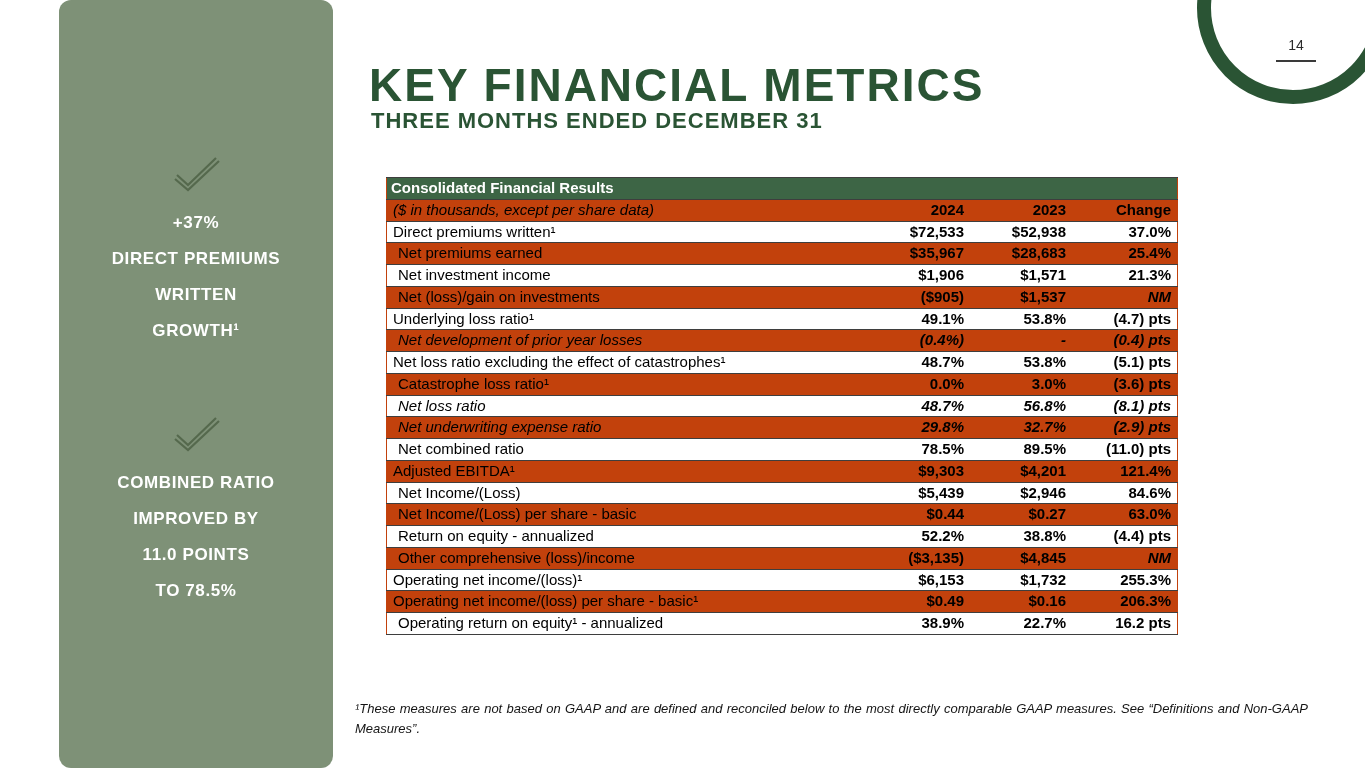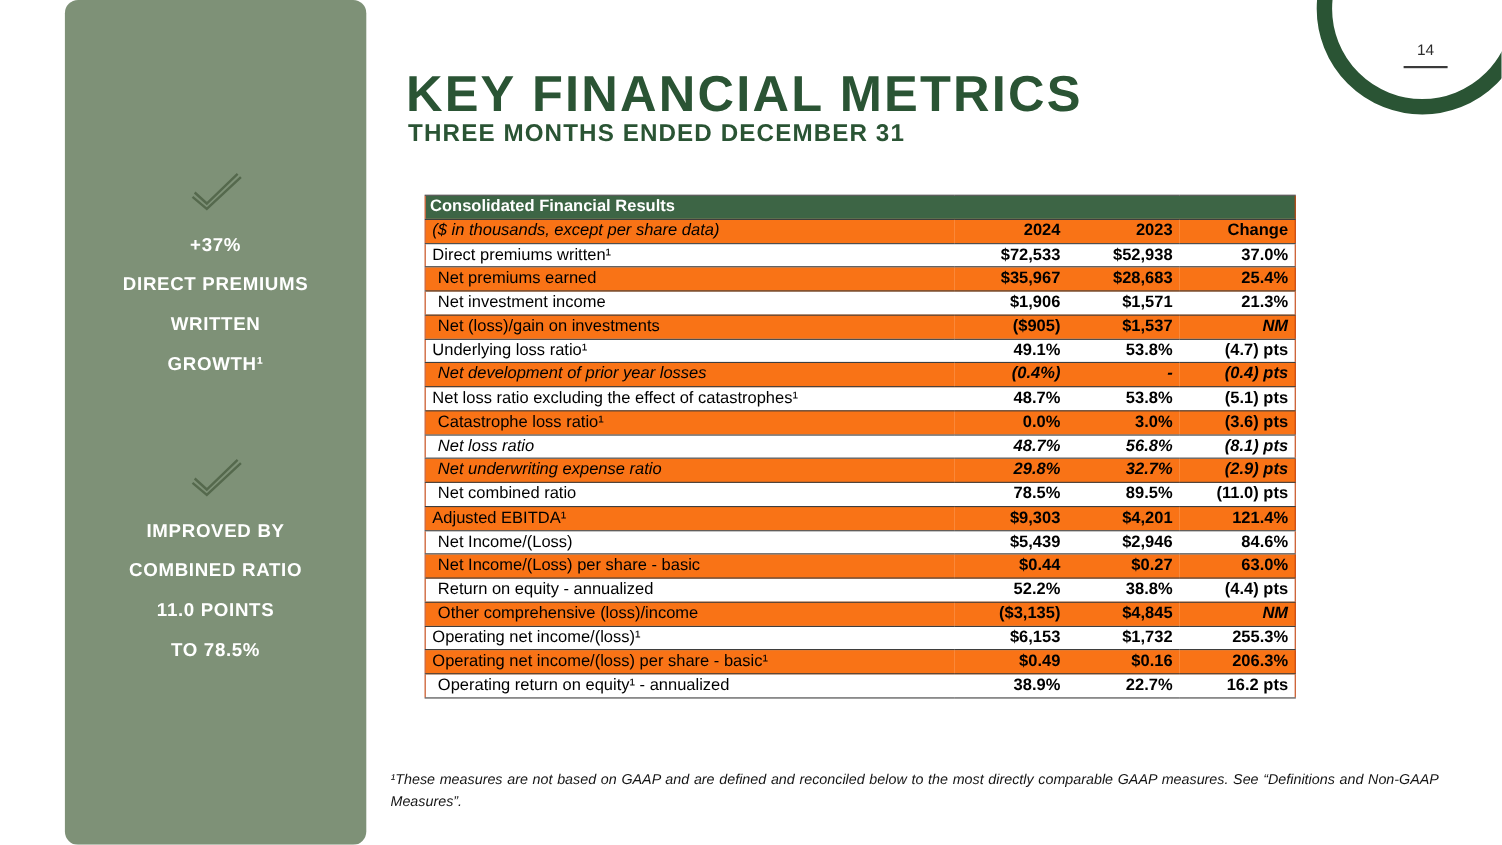--- a/index.html
+++ b/index.html
@@ -67,21 +67,21 @@
   }
   .fin-table th.table-title {
     background: #3d6545; color: #fff;
     text-align: left; font-weight: bold; padding-left: 4px;
   }
   .label-cell { text-align: left; padding-left: 4px; }
   .label-cell.indent { padding-left: 11px; }
   .num { text-align: right; font-weight: bold; }
   .units { font-style: italic; }
   .col-head { font-weight: bold; }
-  .gray { background: #f97316; padding-left: 20px; }
+  .gray { background: #c2410c; padding-left: 20px; }
   .italic { font-style: italic; }
   .nm { font-style: italic; }
 
   
   .footnote {
     position: absolute; left: 355px; top: 699px; width: 953px;
     font-size: 13px; font-style: italic; line-height: 1.5;
     text-align: justify; color: #141414; margin: 0;
   }
 </style>
@@ -100,22 +100,22 @@
         <div>WRITTEN</div>
         <div>GROWTH¹</div>
       </div>
   </div>
   <div class="callout callout-2">
     <svg class="check-icon" width="48" height="38" viewBox="0 0 48 38">
       <path d="M5 20 L16 30 L44 3" fill="none" stroke="#55694d" stroke-width="2.2"></path>
       <path d="M3 24 L16 35 L47 6" fill="none" stroke="#55694d" stroke-width="2.2"></path>
     </svg>
     <div class="callout-lines">
+        <div>COMBINED RATIO</div>
         <div>IMPROVED BY</div>
-        <div>COMBINED RATIO</div>
         <div>11.0 POINTS</div>
         <div>TO 78.5%</div>
       </div>
   </div>
 </div>
 
 <div class="ring"></div>
 <div class="page-number">14</div>
 <div class="page-number-line"></div>
 

